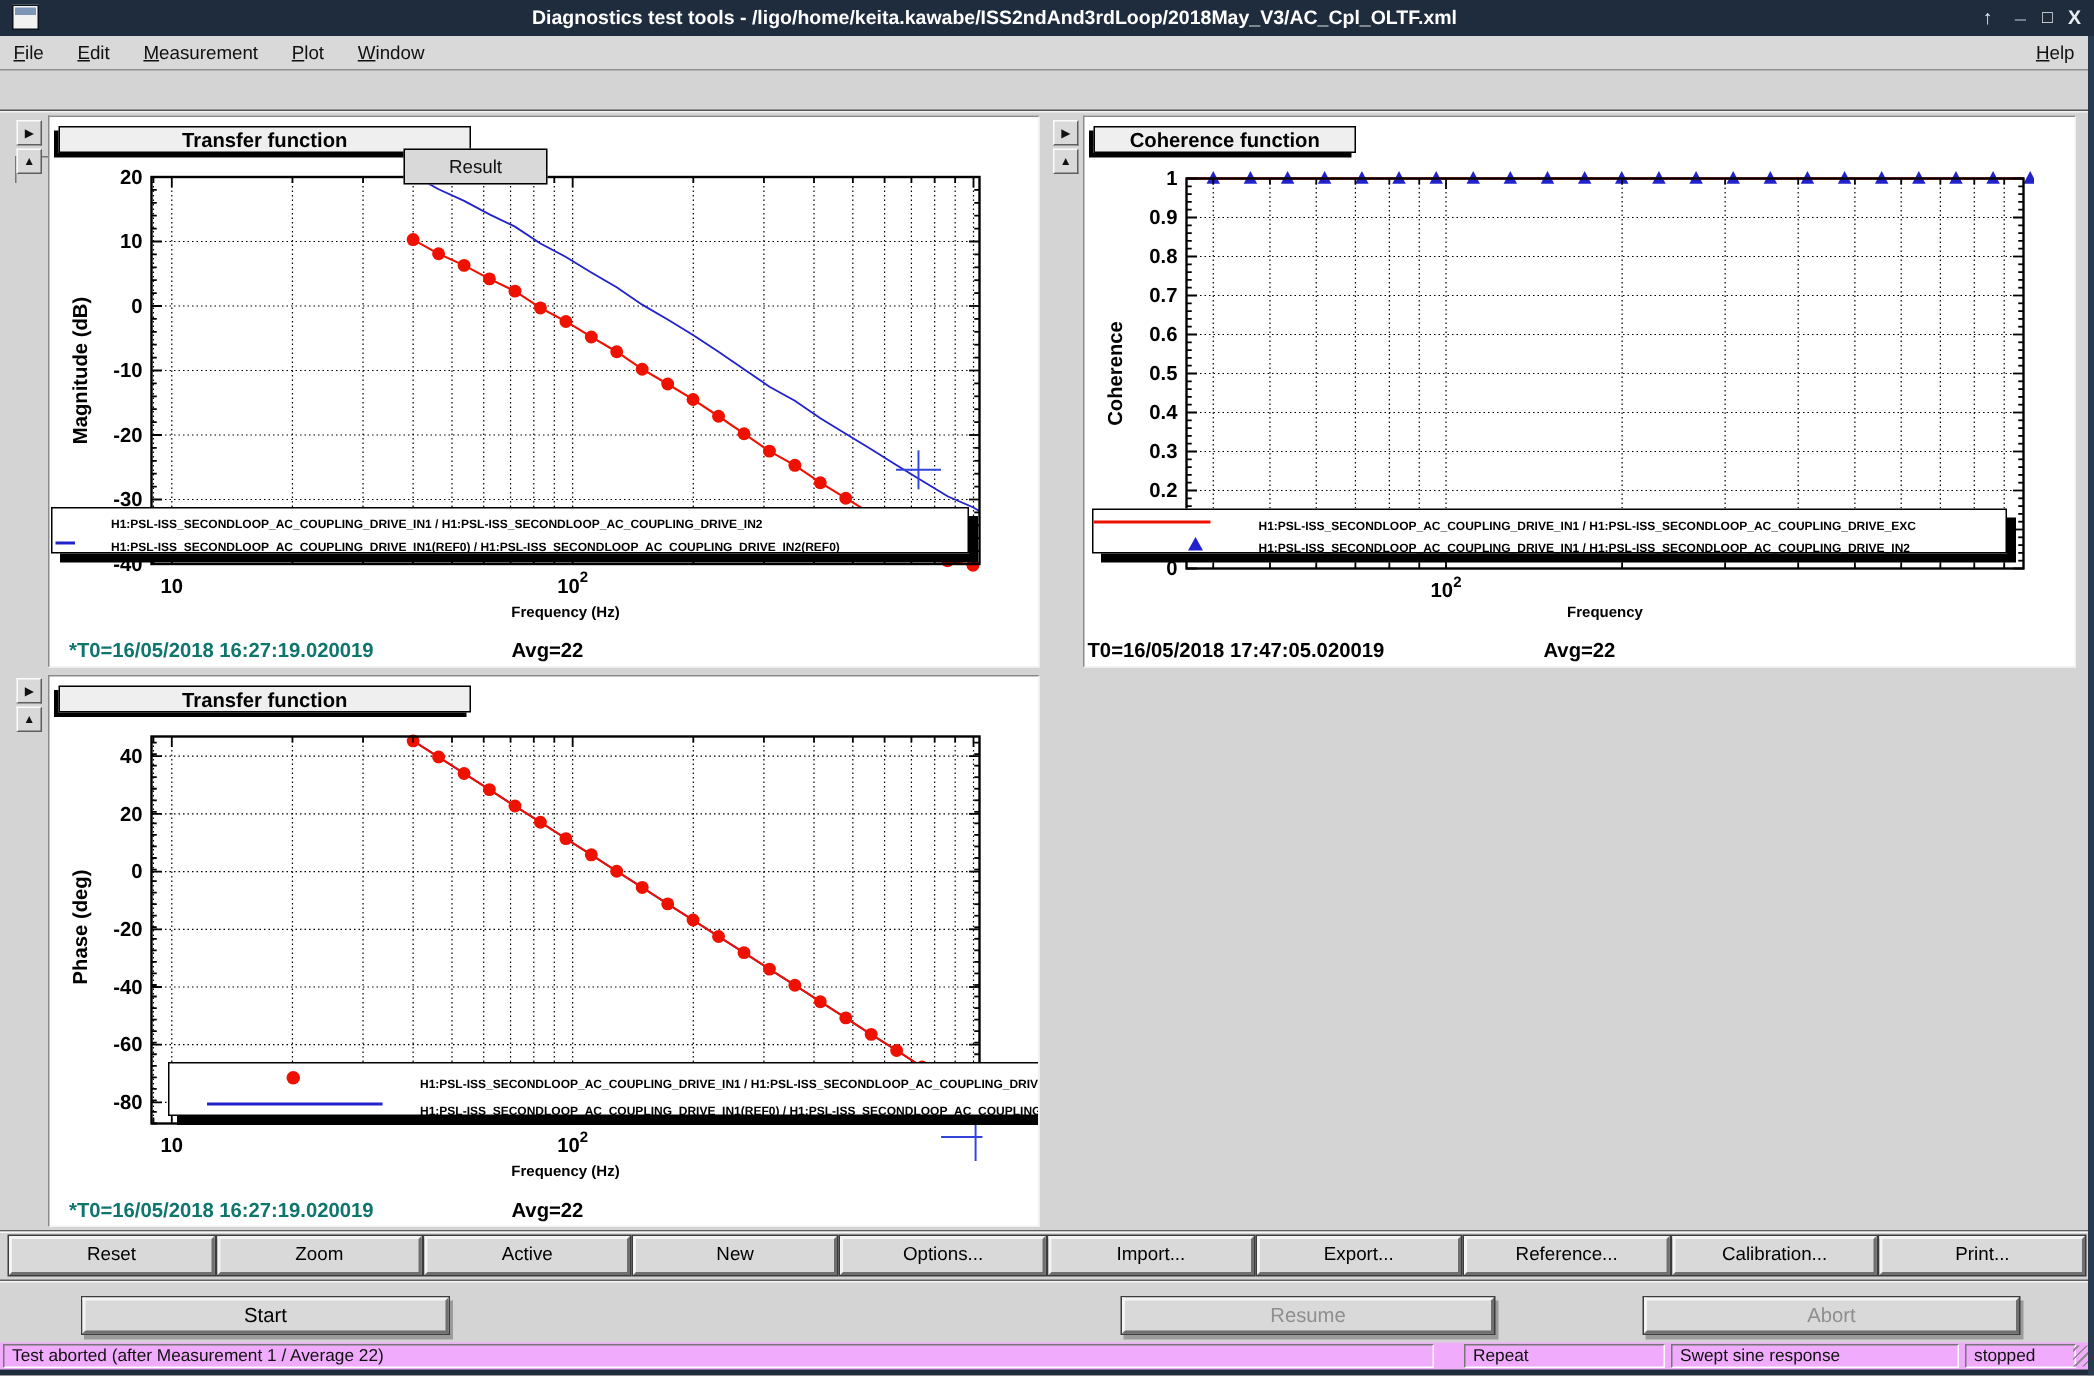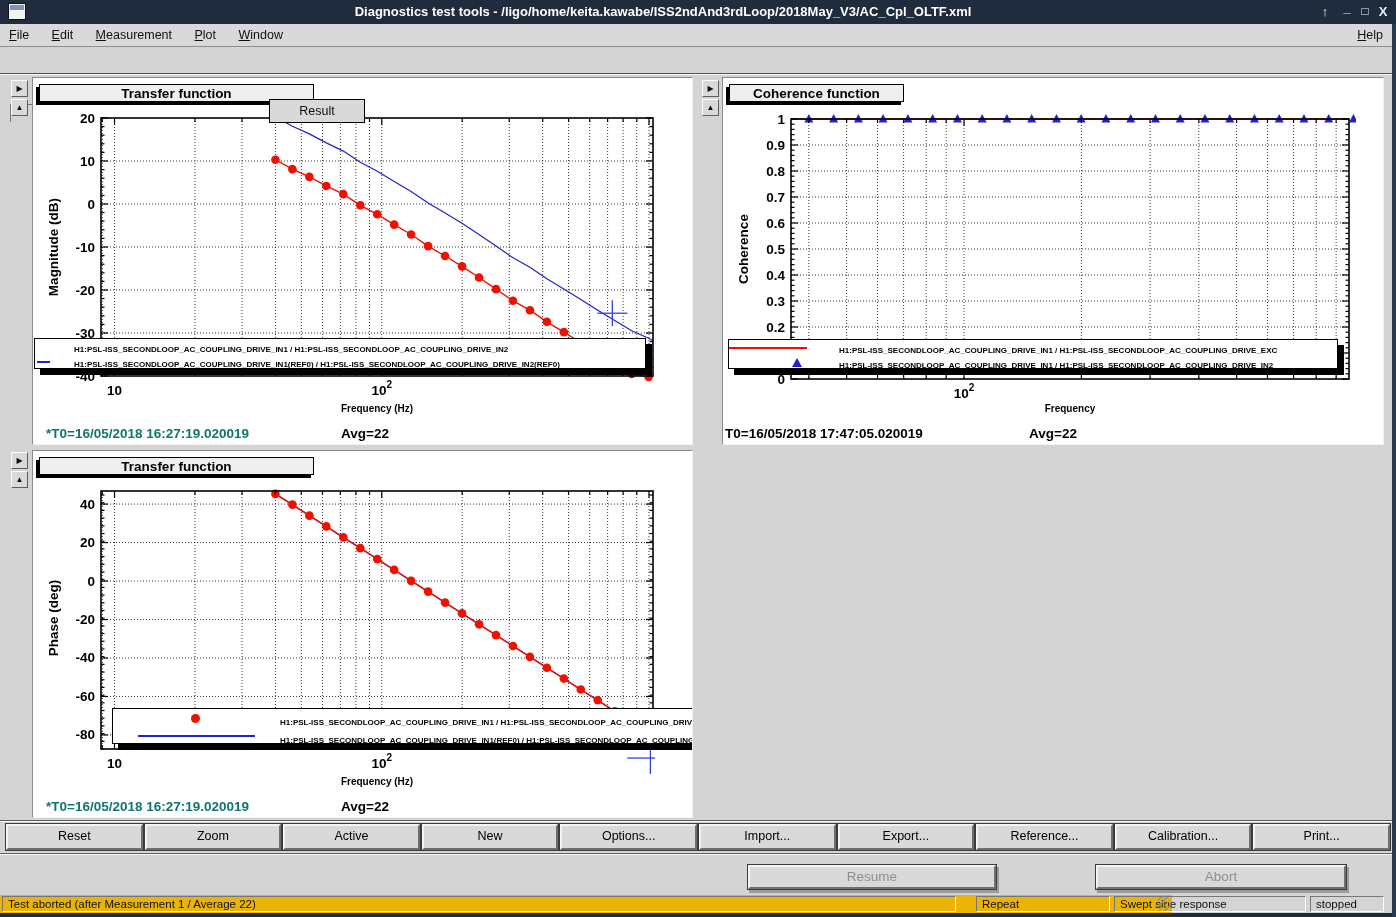--- a/index.html
+++ b/index.html
@@ -53,21 +53,21 @@
   #toolbar{position:absolute;left:6px;top:824px;width:1384px;height:26px;display:flex;gap:2px;}
   .tool-btn{flex:1;background:#d9d9d9;border-top:2px solid #f4f4f4;border-left:2px solid #f4f4f4;
     border-bottom:2px solid #6f6f6f;border-right:2px solid #6f6f6f;box-shadow:0 0 0 1px #3c3c3c;
     font-size:12.5px;color:#000;text-align:center;line-height:21px;}
   .big-btn{position:absolute;top:865px;height:24px;background:#d9d9d9;border-top:2px solid #f4f4f4;border-left:2px solid #f4f4f4;
     border-bottom:2px solid #6f6f6f;border-right:2px solid #6f6f6f;box-shadow:0 0 0 1px #3c3c3c,2px 3px 0 1px #9b9b9b;
     font-size:13.5px;text-align:center;line-height:20px;color:#000;}
   .big-btn.disabled{color:#8f8f8f;}
 
   
-  #statusbar{position:absolute;left:0;top:895px;width:1172px;height:18px;background:#eab308;}
+  #statusbar{position:absolute;left:0;top:895px;width:1396px;height:18px;background:#f0abfc;}
   .sfield{position:absolute;top:1px;height:16px;line-height:15px;font-size:11.5px;color:#111;padding-left:5px;
     border-top:1px solid #767676;border-left:1px solid #767676;border-bottom:1px solid #fdfdfd;border-right:1px solid #fdfdfd;
     white-space:nowrap;overflow:hidden;}
   #grip{position:absolute;right:1px;top:2px;width:13px;height:14px;
     background:repeating-linear-gradient(315deg,#8f8f8f 0 1px,transparent 1px 4px);}
   #bottom-strip{position:absolute;left:0;top:913px;width:1396px;height:4px;background:#1e2c3e;}
   #right-strip{position:absolute;right:0;top:24px;width:4px;height:893px;background:#2a3a4e;}
 </style>
 </head>
 <body>
@@ -787,20 +787,21 @@
     <div class="tool-btn">New</div>
     <div class="tool-btn">Options...</div>
     <div class="tool-btn">Import...</div>
     <div class="tool-btn">Export...</div>
     <div class="tool-btn">Reference...</div>
     <div class="tool-btn">Calibration...</div>
     <div class="tool-btn">Print...</div>
   </div>
 
   <div class="hr-groove" style="top:853px;"></div>
+  <div class="big-btn" style="left:55px;width:244px;">Start</div>
   <div class="big-btn disabled" style="left:748px;width:248px;">Resume</div>
   <div class="big-btn disabled" style="left:1096px;width:250px;">Abort</div>
 
   <div id="statusbar">
     <div class="sfield" style="left:2px;width:954px;">Test aborted (after Measurement 1 / Average 22)</div>
     <div class="sfield" style="left:976px;width:134px;">Repeat</div>
     <div class="sfield" style="left:1114px;width:192px;">Swept sine response</div>
     <div class="sfield" style="left:1310px;width:74px;">stopped</div>
     <div id="grip"></div>
   </div>

